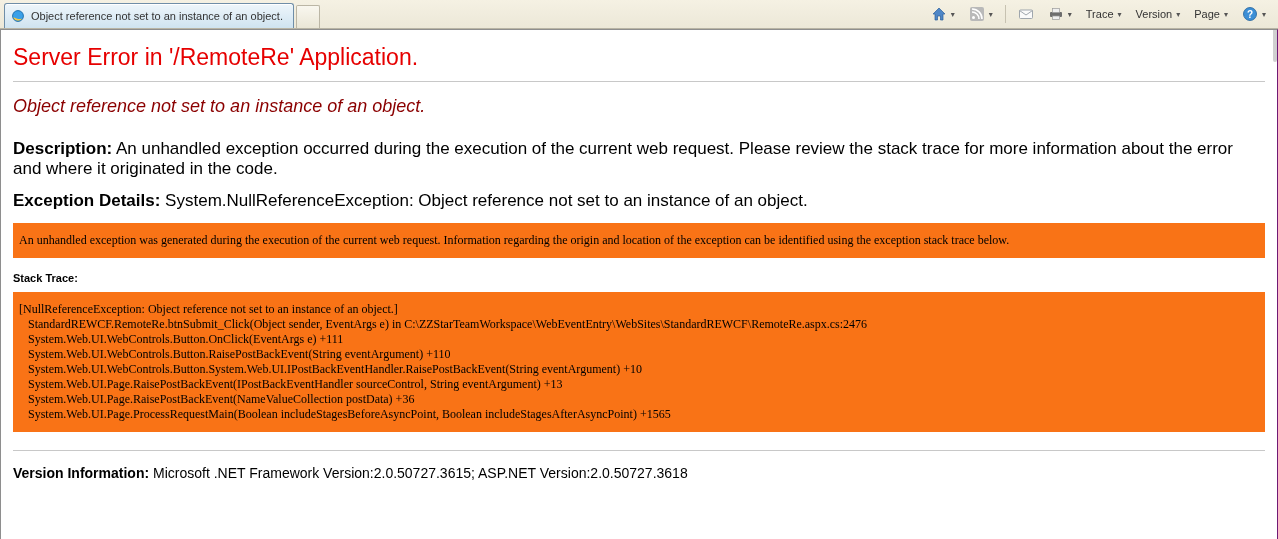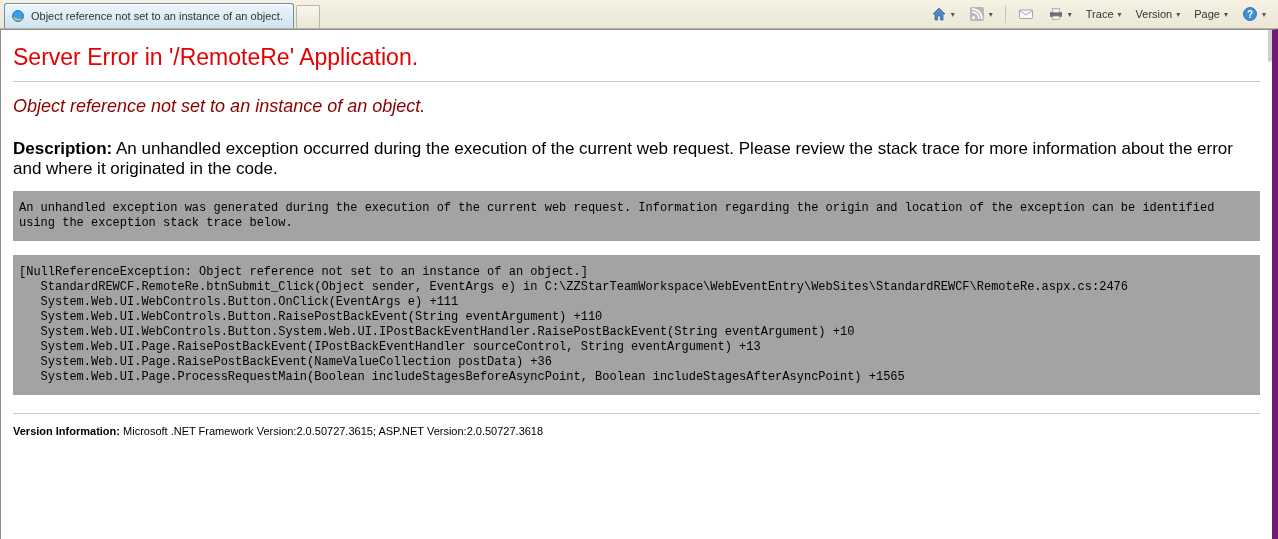--- a/index.html
+++ b/index.html
@@ -96,21 +96,21 @@
     display: inline-flex;
     align-items: center;
     justify-content: center;
   }
   .cmd-label { font-size: 11px; }
 
   
   .page-frame {
     border-top: 1px solid #8e8e8e;
     border-left: 1px solid #8e8e8e;
-    border-right: 6px solid #701a75;
+    border-right: 1px solid #701a75;
     margin: 0;
     height: calc(539px - 28px);
     box-sizing: border-box;
     position: relative;
     background: #fff;
   }
   .scrollbar-stub {
     position: absolute;
     top: 0;
     right: 0;
@@ -151,32 +151,32 @@
     margin: 0 0 12px 0;
     font-family: Arial, Helvetica, sans-serif;
   }
   .err-line b { font-weight: bold; }
   .err-section-label {
     font-size: 11px;
     font-weight: bold;
     margin: 0 0 8px 0;
   }
   .code-block {
-    font-family: Liberation Mono, monospace;
+    font-family: Liberation Serif, serif;
     font-size: 12px;
-    background: #a3a3a3;
+    background: #f97316;
     padding: 10px 6px;
     white-space: pre;
     overflow-x: auto;
     line-height: 1.25;
     margin-bottom: 14px;
   }
   .code-block.wrap { white-space: pre-wrap; }
   .ver-line {
-    font-size: 11px;
+    font-size: 14px;
     font-family: Arial, Helvetica, sans-serif;
   }
   .ver-line b { font-weight: bold; }
 </style>
 </head>
 <body>
 
 <div class="chrome-bar">
   <div class="tab-strip">
     <div class="ie-tab active">
@@ -275,24 +275,29 @@
     <h1 class="err-h1">Server Error in '/RemoteRe' Application.</h1>
     <hr class="err-hr">
 
     <h2 class="err-h2">Object reference not set to an instance of an object.</h2>
 
     <p class="err-line">
       <b>Description:</b>
       <span>An unhandled exception occurred during the execution of the current web request. Please review the stack trace for more information about the error and where it originated in the code.</span>
     </p>
 
+    <p class="err-line">
+      <b>Exception Details:</b>
+      <span>System.NullReferenceException: Object reference not set to an instance of an object.</span>
+    </p>
 
 
     <div class="code-block wrap">An unhandled exception was generated during the execution of the current web request. Information regarding the origin and location of the exception can be identified using the exception stack trace below.</div>
 
+    <p class="err-section-label">Stack Trace:</p>
 
     <div class="code-block">[NullReferenceException: Object reference not set to an instance of an object.]
    StandardREWCF.RemoteRe.btnSubmit_Click(Object sender, EventArgs e) in C:\ZZStarTeamWorkspace\WebEventEntry\WebSites\StandardREWCF\RemoteRe.aspx.cs:2476
    System.Web.UI.WebControls.Button.OnClick(EventArgs e) +111
    System.Web.UI.WebControls.Button.RaisePostBackEvent(String eventArgument) +110
    System.Web.UI.WebControls.Button.System.Web.UI.IPostBackEventHandler.RaisePostBackEvent(String eventArgument) +10
    System.Web.UI.Page.RaisePostBackEvent(IPostBackEventHandler sourceControl, String eventArgument) +13
    System.Web.UI.Page.RaisePostBackEvent(NameValueCollection postData) +36
    System.Web.UI.Page.ProcessRequestMain(Boolean includeStagesBeforeAsyncPoint, Boolean includeStagesAfterAsyncPoint) +1565</div>
 

